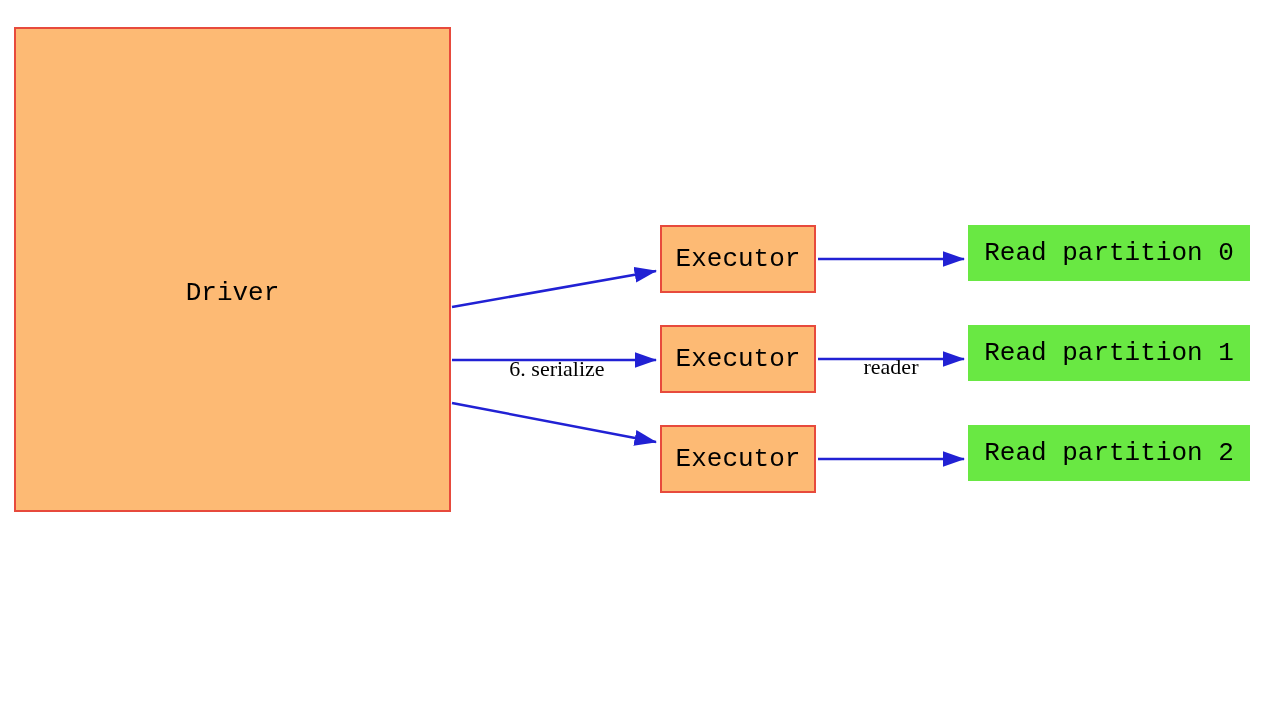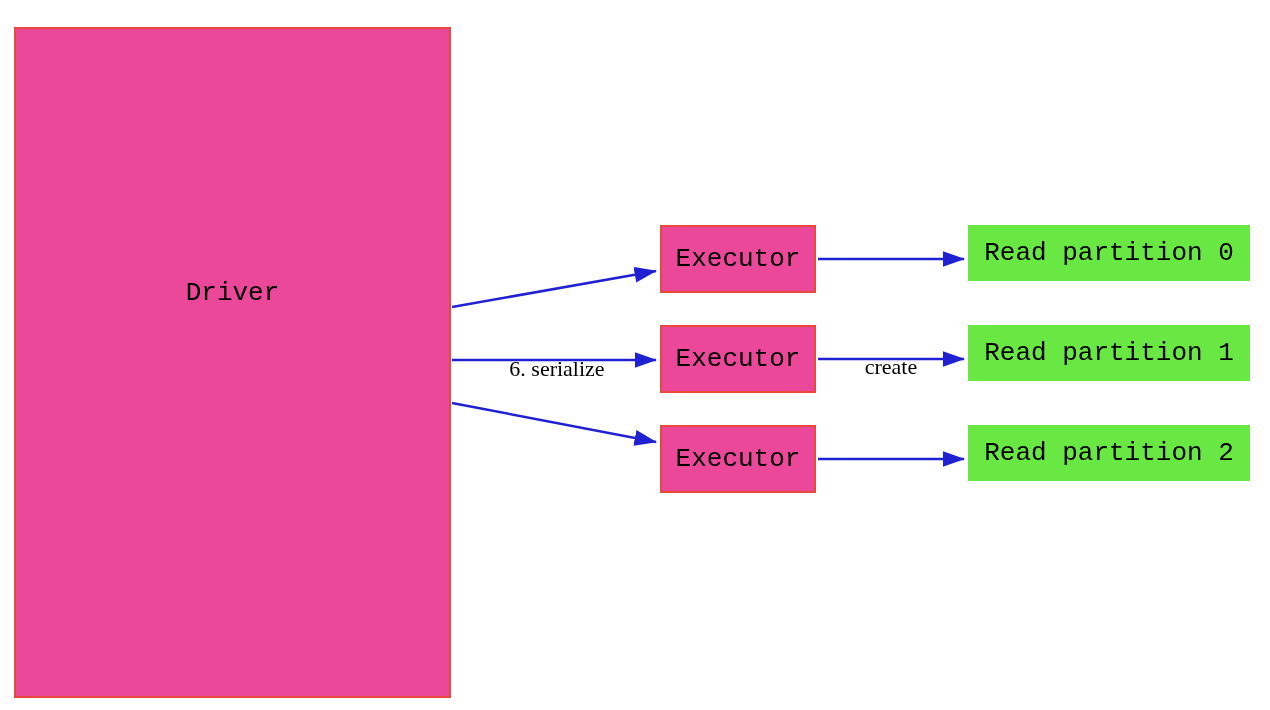--- a/index.html
+++ b/index.html
@@ -16,25 +16,25 @@
     width:1270px;
     height:710px;
     background:var(--canvas-white);
     overflow:hidden;
     font-family:"Liberation Mono","DejaVu Sans Mono",monospace;
     color:var(--text-black);
   }
   .node{
     position:absolute;
     border:2px solid var(--border-red);
-    background:#ec4899;
+    background:#fdba74;
   }
   .driver-box{
     left:14px; top:27px;
-    width:437px; height:671px;
+    width:437px; height:485px;
   }
   .driver-title{
     position:absolute;
     left:0; right:0; top:250px;
     text-align:center;
     font-size:26px;
     line-height:28px;
     white-space:pre;
   }
   .driver-steps{
@@ -138,16 +138,16 @@
     <span>Read partition 1</span>
   </div>
   <div class="partition-box part-2">
     <span>Read partition 2</span>
   </div>
 
   <div class="edge-label label-serialize">
     <div>6. serialize</div>
   </div>
   <div class="edge-label label-create-reader">
-    <div>create</div>
+    <div>reader</div>
   </div>
 
 </div>
 
 </body></html>

